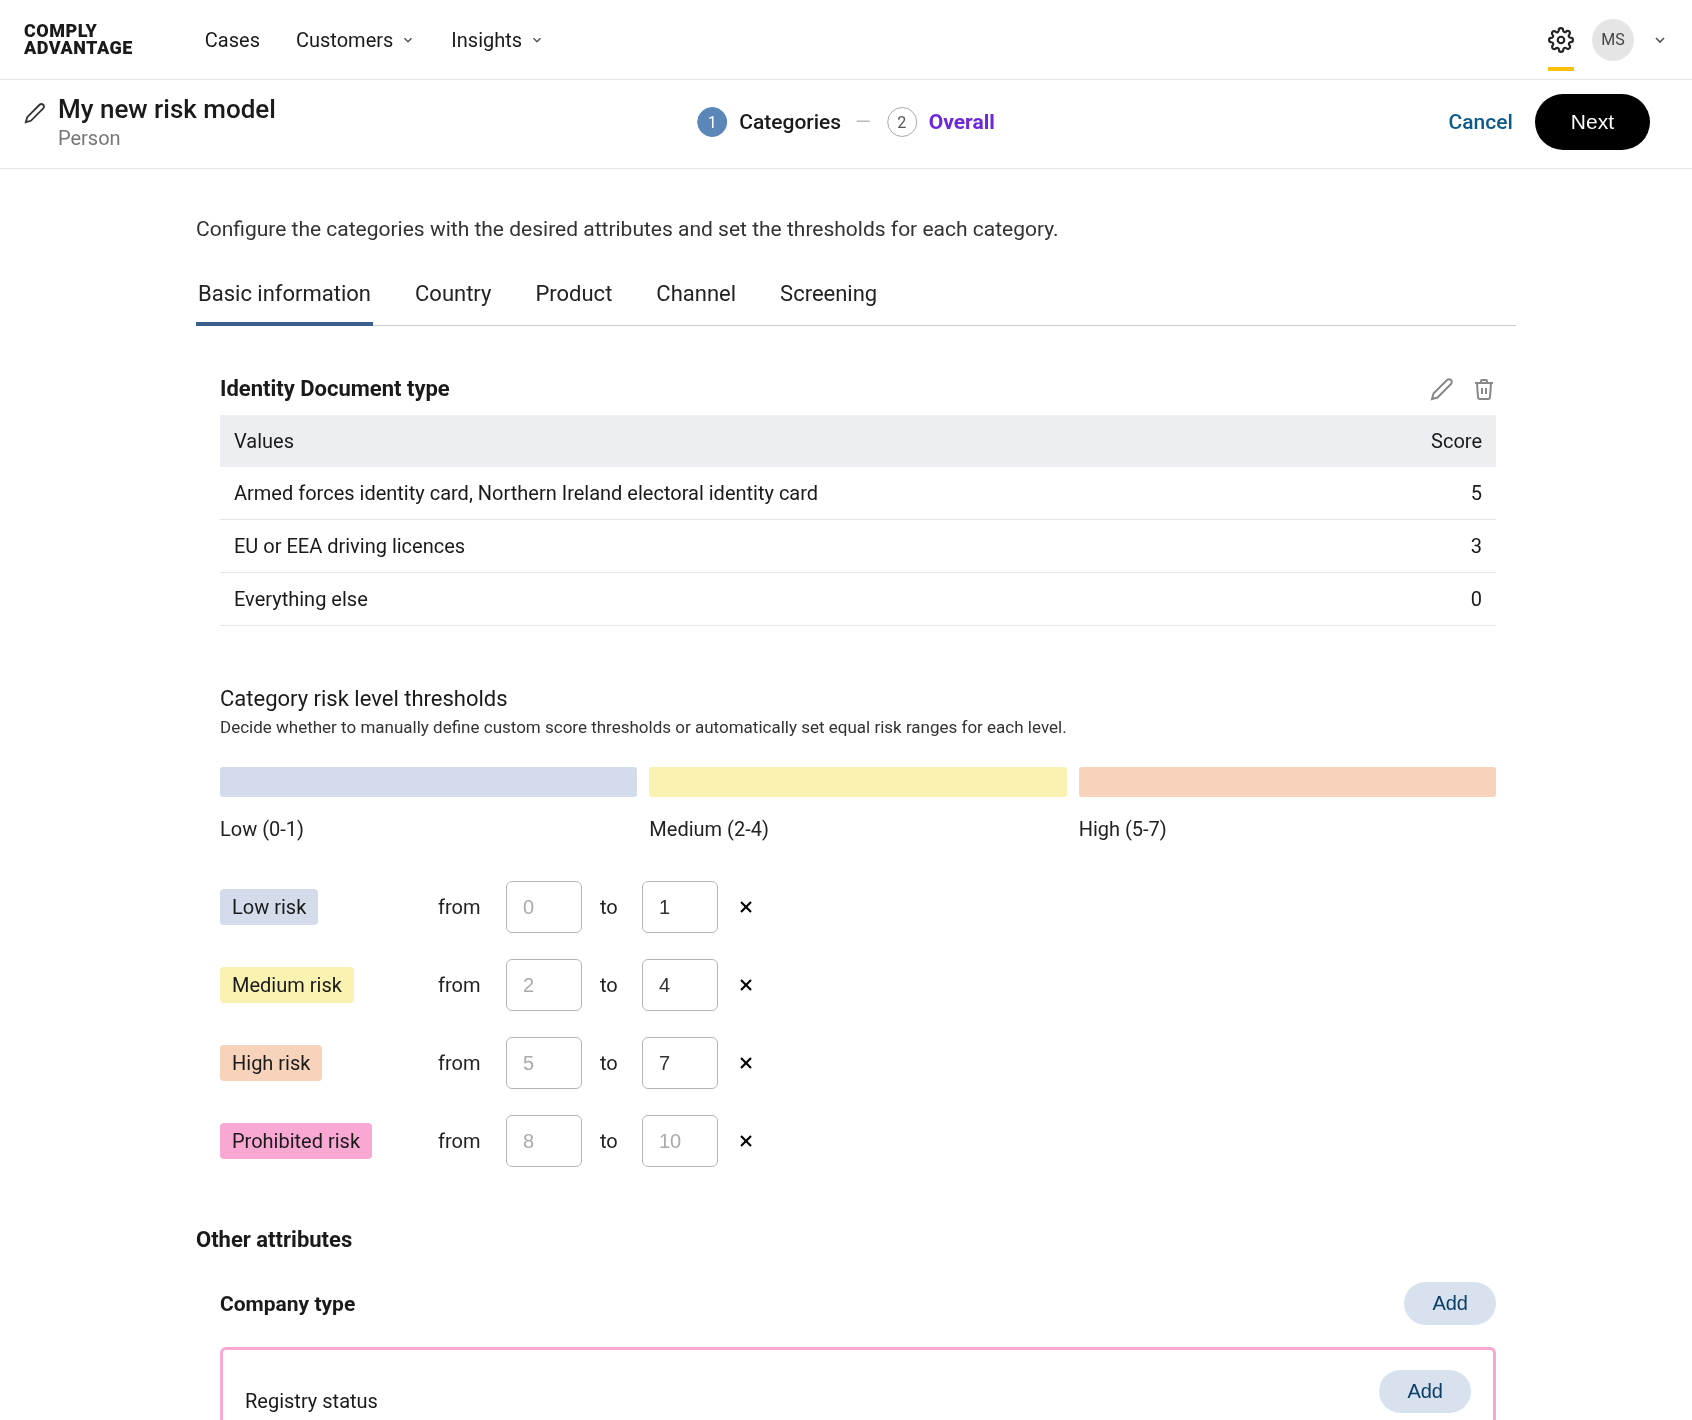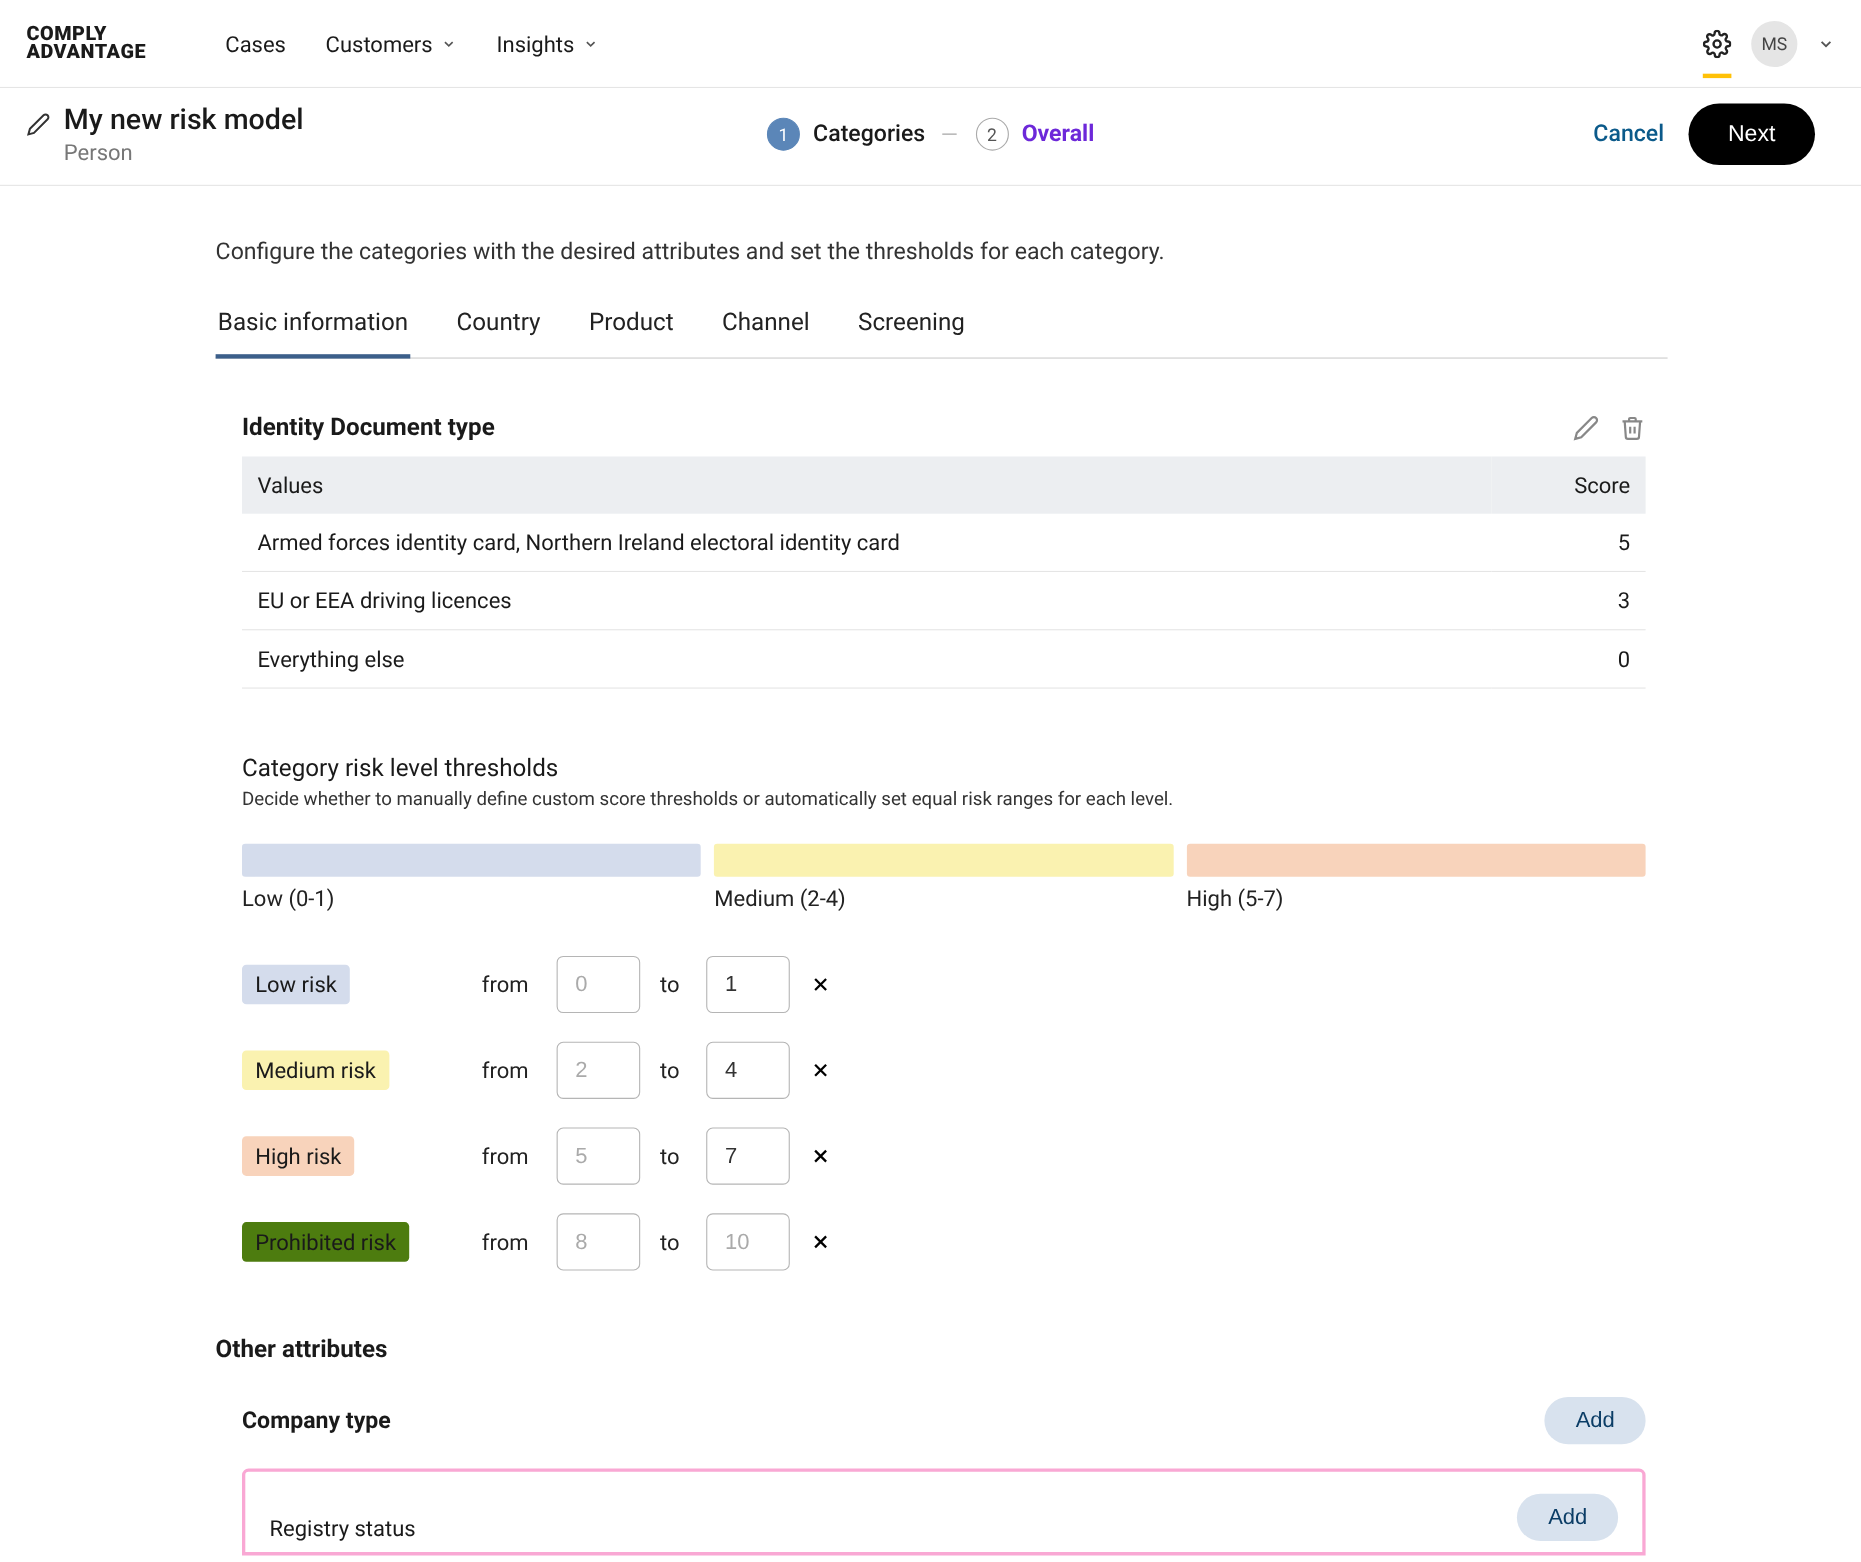--- a/index.html
+++ b/index.html
@@ -56,30 +56,30 @@
   .thresh-block { margin: 0 20px 60px 44px; }
   .thresh-title { font-size: 22px; font-weight: 400; margin-bottom: 6px; }
   .thresh-desc { font-size: 17px; color: #333; margin-bottom: 30px; }
   .risk-bar { display: flex; gap: 12px; margin-bottom: 8px; }
   .risk-seg-wrap { flex: 1; }
   .risk-seg { height: 30px; border-radius: 3px; }
   .risk-seg.low { background: #d4dcec; }
   .risk-seg.medium { background: #faf2b0; }
   .risk-seg.high { background: #f8d3bb; }
   .risk-seg.prohibited { background: #f9d1d7; }
-  .risk-label { margin-top: 8px; font-size: 20px; color: #222; }
+  .risk-label { margin-top: 20px; font-size: 20px; color: #222; }
   
   .thresh-rows { margin-top: 40px; display: flex; flex-direction: column; gap: 26px; }
   .thresh-row { display: flex; align-items: center; gap: 18px; }
   .badge { padding: 6px 12px; border-radius: 4px; font-size: 20px; width: 200px; box-sizing: border-box; display: inline-block; }
   .badge-wrap { width: 200px; }
   .badge.low { background: #d4dcec; }
   .badge.medium { background: #faf2b0; }
   .badge.high { background: #f8d3bb; }
-  .badge.prohibited { background: #4d7c0f; }
+  .badge.prohibited { background: #f9a8d4; }
   .lbl { font-size: 20px; color: #222; width: 50px; }
   .num-input { width: 76px; height: 52px; border: 1px solid #b5b5b5; border-radius: 6px; font-size: 20px; padding: 0 16px; color: #333; }
   .num-input::placeholder { color: #aaa; }
   .num-input[disabled] { color: #aaa; background: #fff; }
   .close-x { font-size: 24px; cursor: pointer; width: 28px; text-align:center; }
   
   
   .other-title { font-size: 22px; font-weight: 700; margin: 0 20px 30px 20px; }
   .other-rows { margin: 0 20px 0 44px; }
   .other-row { display: flex; align-items: center; margin-bottom: 22px; }

